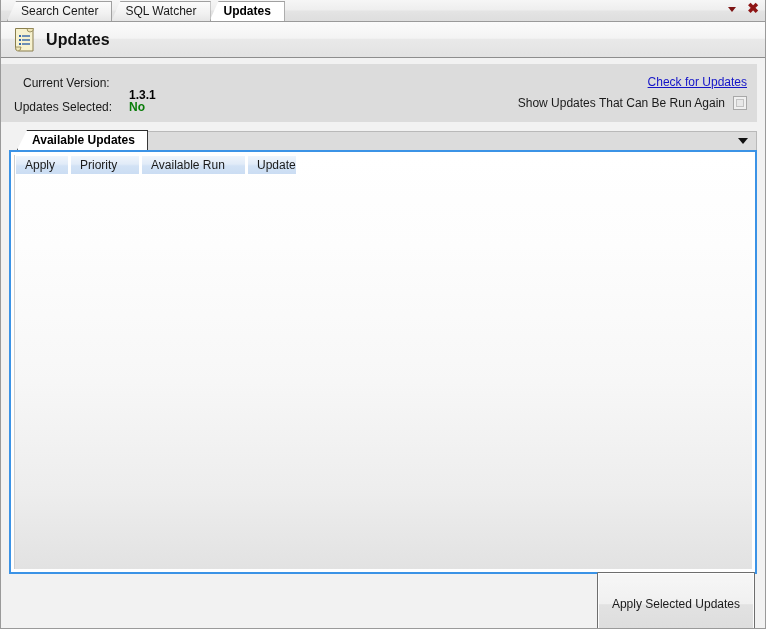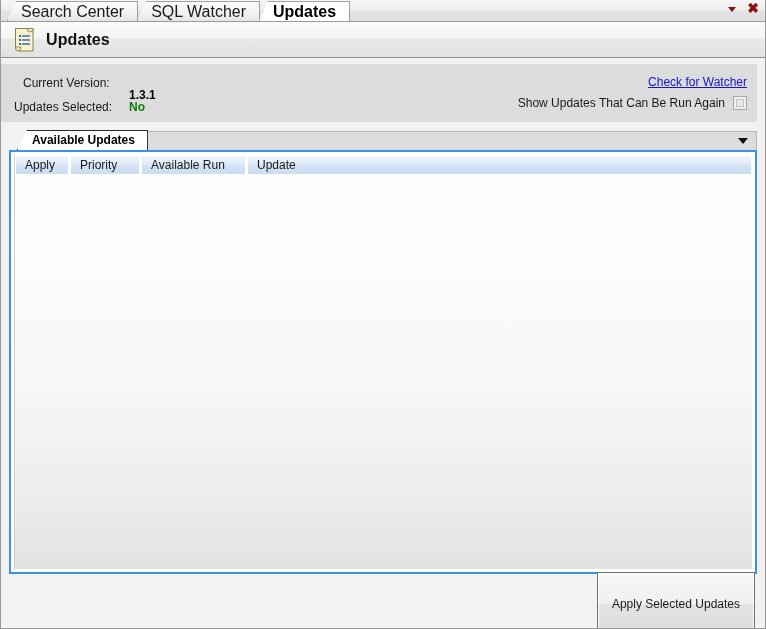--- a/index.html
+++ b/index.html
@@ -36,21 +36,21 @@
     display: flex;
     align-items: flex-end;
     padding-left: 6px;
     box-sizing: border-box;
   }
   .wtab {
     position: relative;
     height: 20px;
     line-height: 19px;
     padding: 0 13px 0 13px;
-    font-size: 16px;
+    font-size: 12px;
     color: #1a1a1a;
     background: linear-gradient(to bottom, #fcfcfc 0%, #f1f1f1 60%, #e6e6e6 100%);
     border: 1px solid #a0a0a0;
     border-bottom: none;
     border-radius: 0;
     margin-right: -1px;
     box-sizing: border-box;
     -webkit-clip-path: polygon(9px 0, 100% 0, 100% 100%, 0 100%);
     clip-path: polygon(9px 0, 100% 0, 100% 100%, 0 100%);
     white-space: nowrap;
@@ -240,21 +240,21 @@
     position: relative;
     padding: 3px;
   }
   .gridinner {
     width: 100%;
     height: 100%;
     box-sizing: border-box;
     background: linear-gradient(to bottom, #ffffff 0%, #fdfdfd 22%, #f7f7f7 55%, #ededed 82%, #e2e2e2 100%);
     border-left: 1px solid #cfcfcf;
     display: flex;
-    flex-direction: column;
+    flex-direction: row;
     overflow: hidden;
   }
   .gridheader {
     display: flex;
     height: 20px;
     flex: 0 0 auto;
     background: #ffffff;
   }
   .gcell {
     height: 20px;
@@ -339,21 +339,21 @@
     <div class="pagehead-title">Updates</div>
   </div>
 
   <div class="infopanel">
     <span class="lbl info-cv-label">Current Version:</span>
     <span class="val info-cv-value">1.3.1</span>
 
     <span class="lbl info-ua-label">Updates Selected:</span>
     <span class="val green info-ua-value">No</span>
 
-    <span class="link-check">Check for Watcher</span>
+    <span class="link-check">Check for Updates</span>
 
     <div class="cbwrap">
       <span class="cb-label">Show Updates That Can Be Run Again</span>
       <span class="checkbox"></span>
     </div>
   </div>
 
   <div class="innertabbar">
     <div class="itab">
       <span>Available Updates</span>

